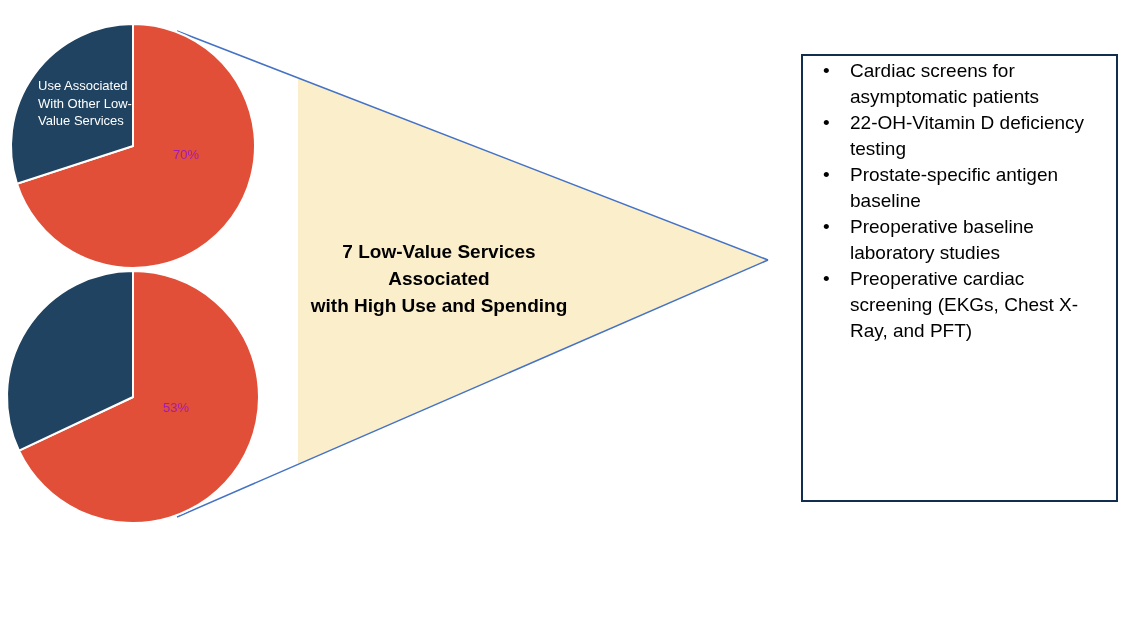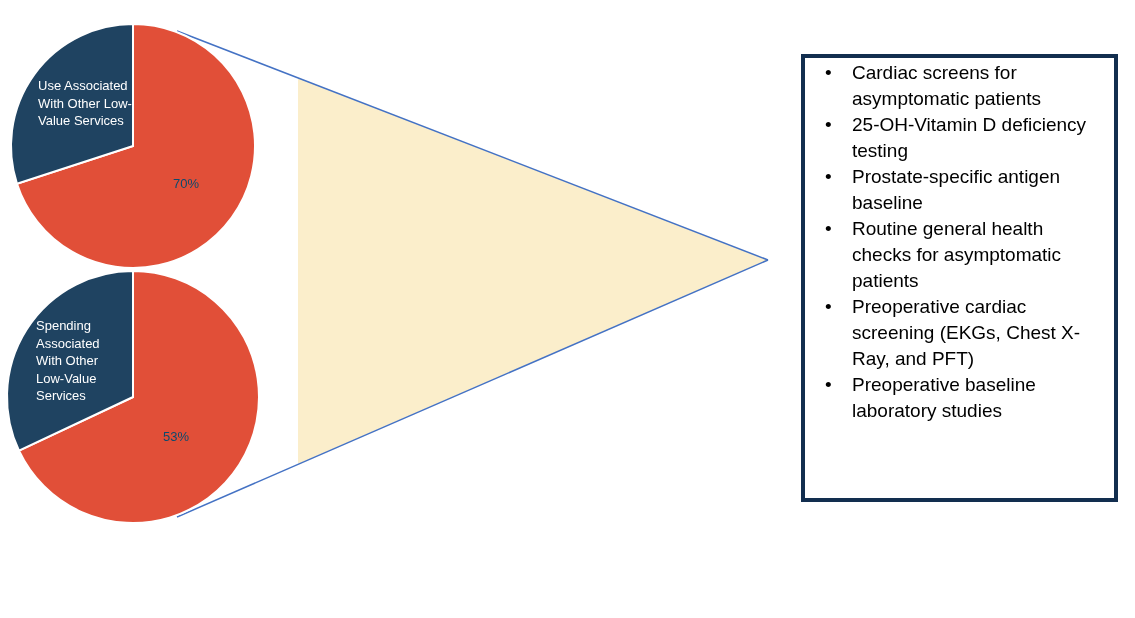--- a/index.html
+++ b/index.html
@@ -18,46 +18,45 @@
     color: #ffffff;
     font-size: 13px;
     line-height: 17.5px;
     text-align: left;
   }
   .slice-label.top { left: 38px; top: 77px; width: 98px; }
   .slice-label.bottom { left: 36px; top: 317px; width: 86px; }
 
   .pct-label {
     position: absolute;
-    color: #0c4a6e;
+    color: #a21caf;
     font-size: 13px;
     line-height: 17px;
     text-align: center;
     width: 44px;
-    margin-top: 29px;
   }
   .pct-label.top { left: 164px; top: 146px; }
   .pct-label.bottom { left: 154px; top: 399px; }
 
   .arrow-text {
     position: absolute;
     left: 295px; top: 238px; width: 288px;
     text-align: center;
     font-size: 19px;
     font-weight: bold;
     color: #000000;
     line-height: 27px;
   }
 
   .panel {
     position: absolute;
     left: 801px; top: 54px;
     width: 317px; height: 448px;
     box-sizing: border-box;
-    border: 4px solid #737373;
+    border: 2px solid #737373;
     background: #ffffff;
     padding: 2px 10px 0 6px;
   }
   .panel ul {
     list-style: none;
     margin: 0; padding: 0;
     font-size: 19px;
     line-height: 26px;
     color: #000000;
   }
@@ -89,29 +88,31 @@
     <g id="pie-1">
         <path d="M 133 397 L 133.00 271.00 A 126 126 0 1 1 18.99 450.65 Z" fill="#E14F38" stroke="#ffffff" stroke-width="2"></path>
         <path d="M 133 397 L 18.99 450.65 A 126 126 0 0 1 133.00 271.00 Z" fill="#1F4361" stroke="#ffffff" stroke-width="2"></path>
       </g>
   </svg>
 
   <div class="slice-label top">Use Associated With Other Low-Value Services</div>
 
   <div class="pct-label top">70%</div>
 
-  <div class="slice-label bottom">Spending Associated With Other Low-Value Services</div>
 
   <div class="pct-label bottom">53%</div>
 
+  <div class="arrow-text">
+    <div>7 Low-Value Services Associated</div>
+    <div>with High Use and Spending</div>
+  </div>
 
   <div class="panel" style="border-color: rgb(18, 46, 79);">
     <ul id="services-list">
         <li>Cardiac screens for asymptomatic patients</li>
-        <li>25-OH-Vitamin D deficiency testing</li>
+        <li>22-OH-Vitamin D deficiency testing</li>
         <li>Prostate-specific antigen baseline</li>
-        <li>Routine general health checks for asymptomatic patients</li>
+        <li>Preoperative baseline laboratory studies</li>
         <li>Preoperative cardiac screening (EKGs, Chest X-Ray, and PFT)</li>
-        <li>Preoperative baseline laboratory studies</li>
       </ul>
   </div>
 
 </div>
 
 </body></html>

